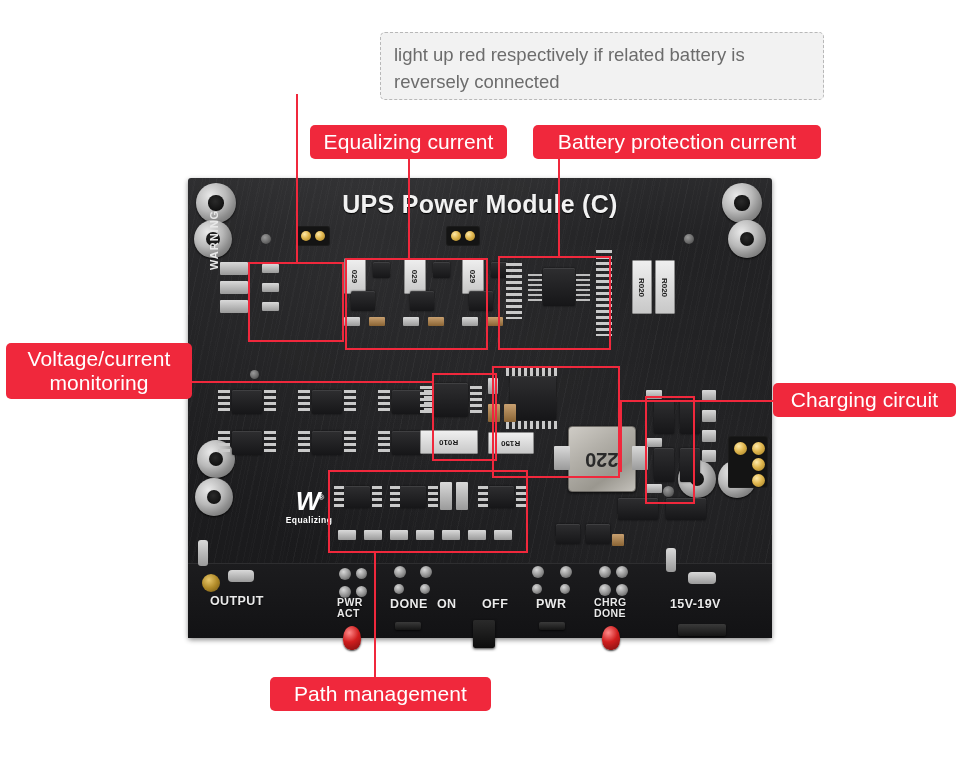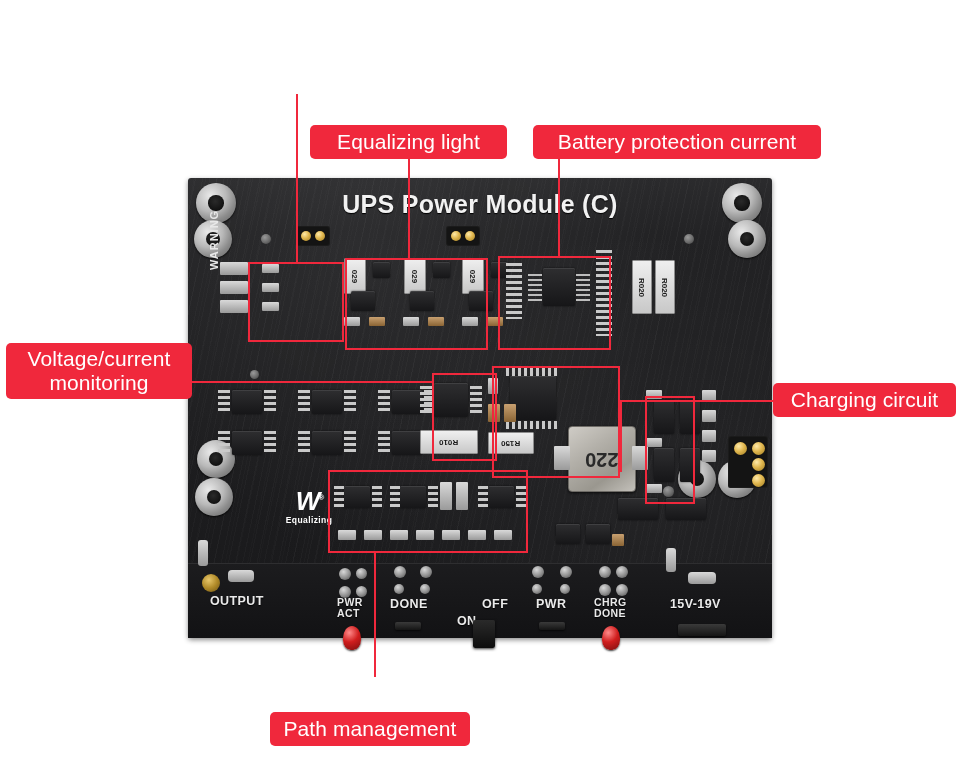--- a/index.html
+++ b/index.html
@@ -316,21 +316,21 @@
 ACT</div>
       <div class="led" style="left:155px;top:62px;width:18px;height:24px;"></div>
 
       <div class="vias" style="left:206px;top:2px;width:12px;height:12px;"></div>
       <div class="vias" style="left:206px;top:20px;width:10px;height:10px;"></div>
       <div class="vias" style="left:232px;top:2px;width:12px;height:12px;"></div>
       <div class="vias" style="left:232px;top:20px;width:10px;height:10px;"></div>
       <div class="silk" style="left:202px;top:33px;">DONE</div>
       <div class="usbc" style="left:207px;top:58px;width:26px;height:8px;"></div>
 
-      <div class="silk" style="left:269px;top:33px;margin-top:17px;">ON</div>
+      <div class="silk" style="left:249px;top:33px;">ON</div>
       <div class="silk" style="left:294px;top:33px;">OFF</div>
       <div class="slideswitch" style="left:285px;top:56px;width:22px;height:28px;"></div>
 
       <div class="vias" style="left:344px;top:2px;width:12px;height:12px;"></div>
       <div class="vias" style="left:344px;top:20px;width:10px;height:10px;"></div>
       <div class="vias" style="left:372px;top:2px;width:12px;height:12px;"></div>
       <div class="vias" style="left:372px;top:20px;width:10px;height:10px;"></div>
       <div class="silk" style="left:348px;top:33px;">PWR</div>
       <div class="usbc" style="left:351px;top:58px;width:26px;height:8px;"></div>
 
@@ -367,34 +367,37 @@
   <div class="lead h" style="left:242px;top:381px;width:192px;"></div>
 
   <div class="lead h" style="left:695px;top:400px;width:80px;"></div>
   <div class="lead v" style="left:620px;top:400px;height:72px;"></div>
   <div class="lead h" style="left:620px;top:400px;width:76px;"></div>
 
   <div class="lead v" style="left:374px;top:553px;height:124px;"></div>
 
 
   <div class="callout" style="left:310px;top:125px;width:197px;height:34px;">
-    <span>Equalizing light</span>
+    <span>Equalizing current</span>
   </div>
 
   <div class="callout" style="left:533px;top:125px;width:288px;height:34px;">
     <span>Battery protection current</span>
   </div>
 
   <div class="callout two" style="left:6px;top:343px;width:186px;height:56px;">
     <span style="white-space:pre-line">Voltage/current
 monitoring</span>
   </div>
 
   <div class="callout" style="left:773px;top:383px;width:183px;height:34px;">
     <span>Charging circuit</span>
   </div>
 
-  <div class="callout" style="left:270px;top:712px;width:200px;height:34px;justify-content:center;">
+  <div class="callout" style="left:270px;top:677px;width:221px;height:34px;justify-content:center;">
     <span>Path management</span>
   </div>
 
+  <div class="tooltip" style="left:380px;top:32px;width:444px;height:68px;">
+    <span>light up red respectively if related battery is reversely connected</span>
+  </div>
 
 </div>
 
 </body></html>

